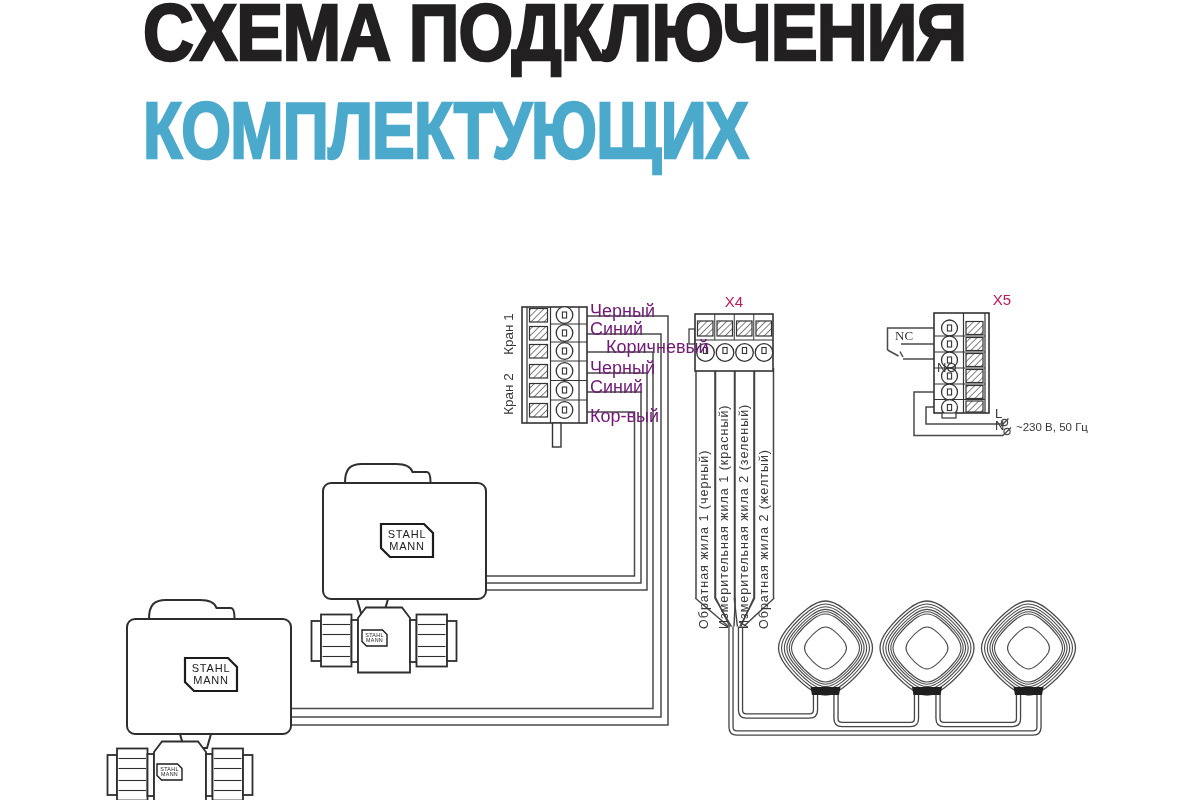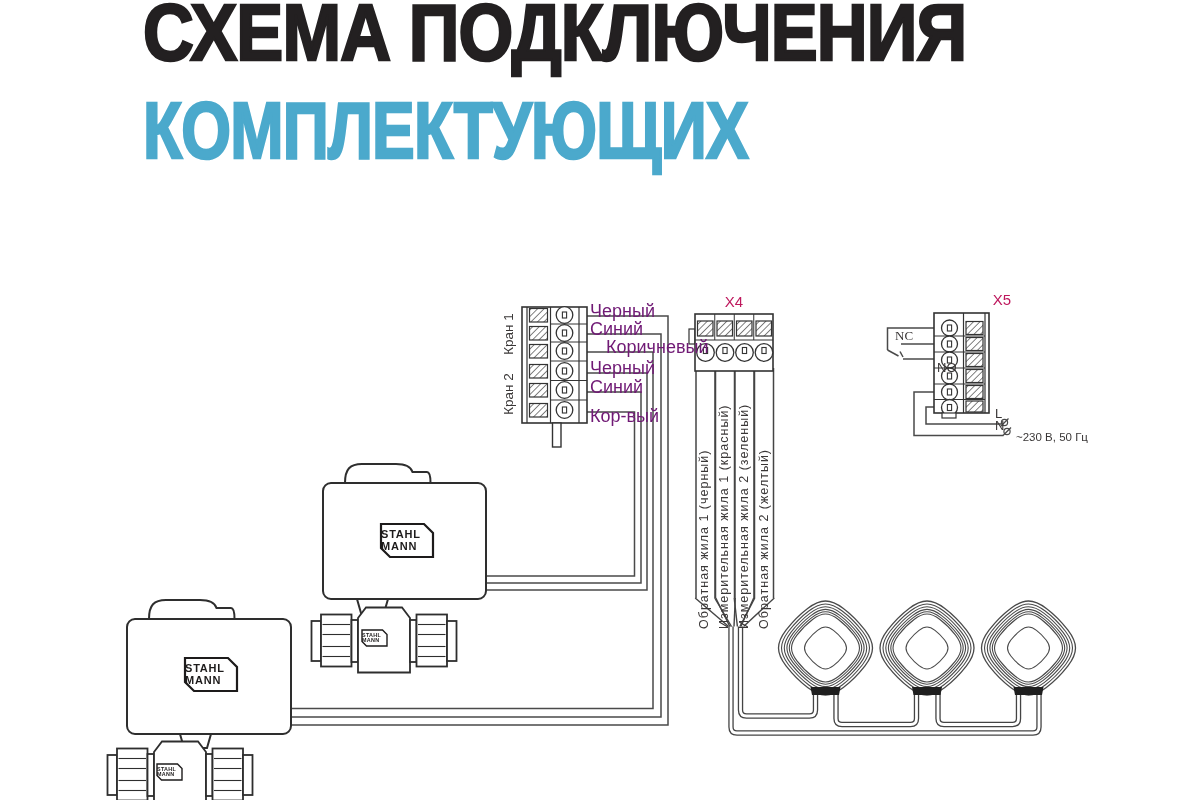--- a/index.html
+++ b/index.html
@@ -10,22 +10,22 @@
   .title-line{position:absolute;left:143px;font-weight:bold;font-size:80px;line-height:78px;
               letter-spacing:-1px;transform-origin:0 50%;white-space:nowrap;}
   .t1{top:-6px;color:#232021;-webkit-text-stroke:2.5px #232021;transform:scale(0.88,1.0);}
   .t2{top:92px;color:#4BA9CC;-webkit-text-stroke:2.5px #4BA9CC;transform:scale(0.80,1.0);}
   .rot{transform:rotate(-90deg);transform-origin:0 0;}
   .kran{width:60px;text-align:center;font-size:13.5px;color:#3a3737;}
   .wirelbl{font-size:18px;color:#701a75;}
   .tubelbl{width:242px;font-size:12.5px;letter-spacing:1px;color:#3a3737;text-align:left;}
   .blocklbl{width:24px;text-align:center;font-size:15px;color:#be185d;}
   .ctc{font-size:13px;color:#3a3737;}
-  .pwr{font-size:11.5px;color:#3a3737;margin-top:10px;}
-  .logo{position:absolute;color:#1d1b1b;font-weight:bold;}
+  .pwr{font-size:11.5px;color:#3a3737;}
+  .logo{position:absolute;text-align:center;color:#1d1b1b;font-weight:normal;}
   .logo-big{width:52px;height:33px;font-size:11px;letter-spacing:0.8px;line-height:11.5px;padding-top:5px;box-sizing:border-box;}
   .logo-sm{width:25px;height:16px;font-size:5.4px;letter-spacing:0.3px;line-height:5.6px;padding-top:2.6px;box-sizing:border-box;}
   .logo span{display:block;}
 </style>
 </head>
 <body>
 
 <div id="stage">
 
 <svg id="art" width="1200" height="800" viewBox="0 0 1200 800">

